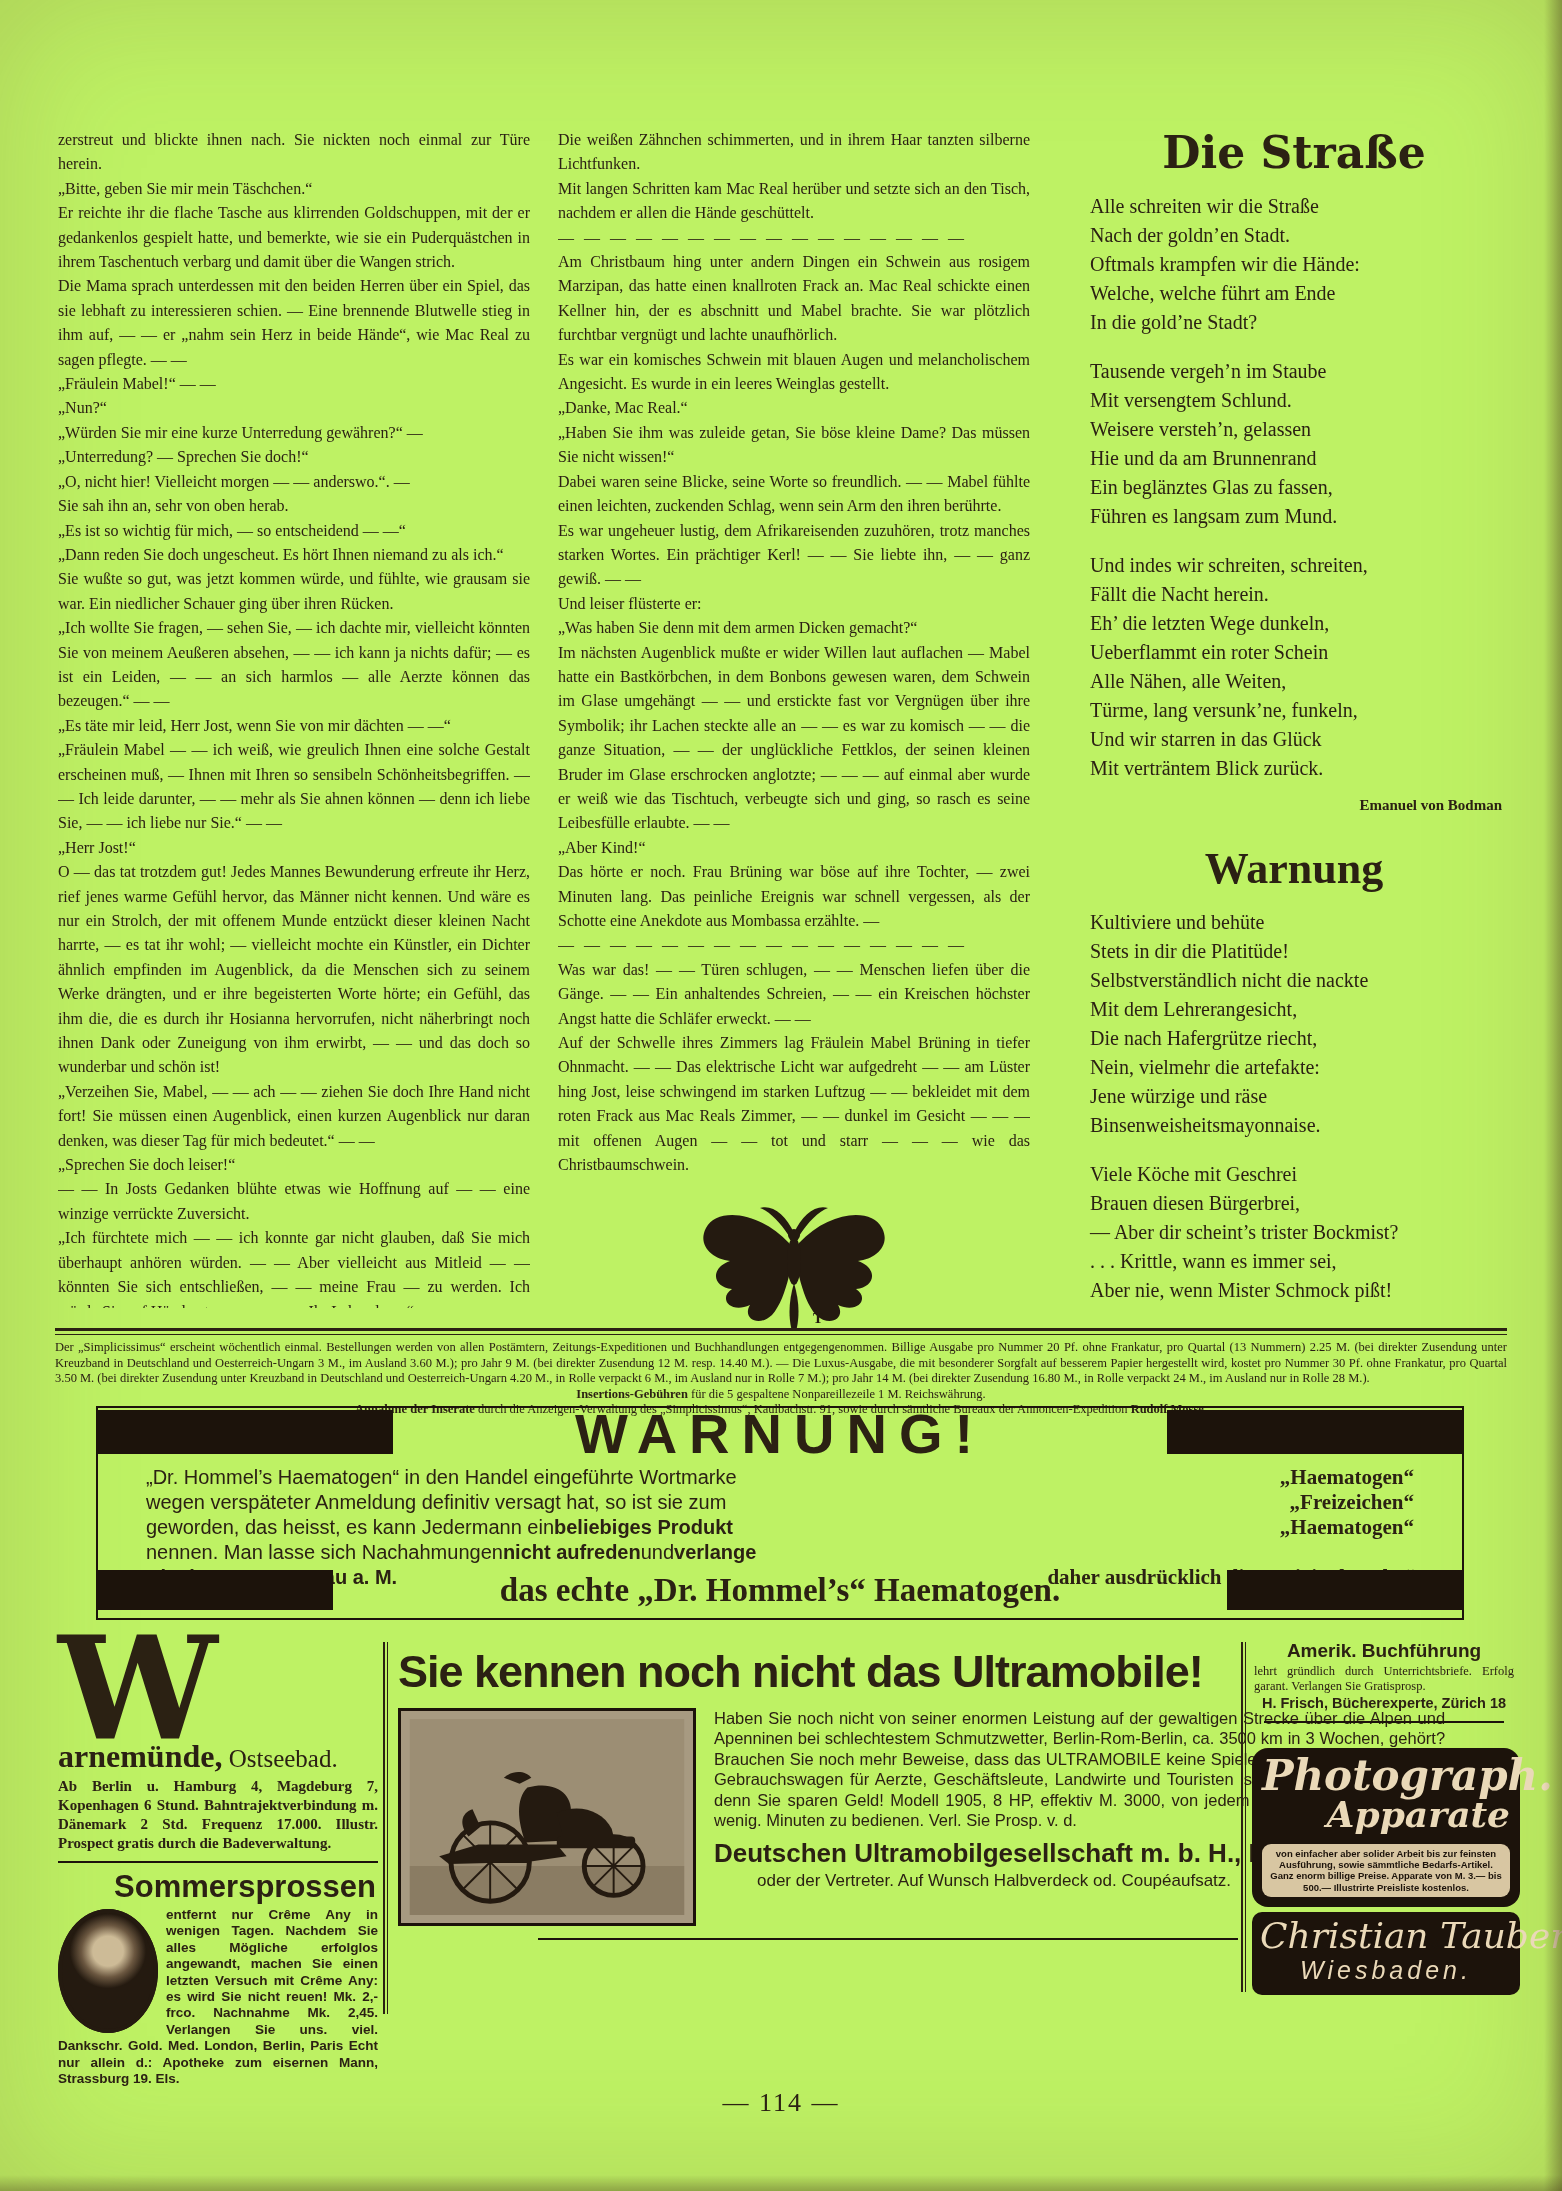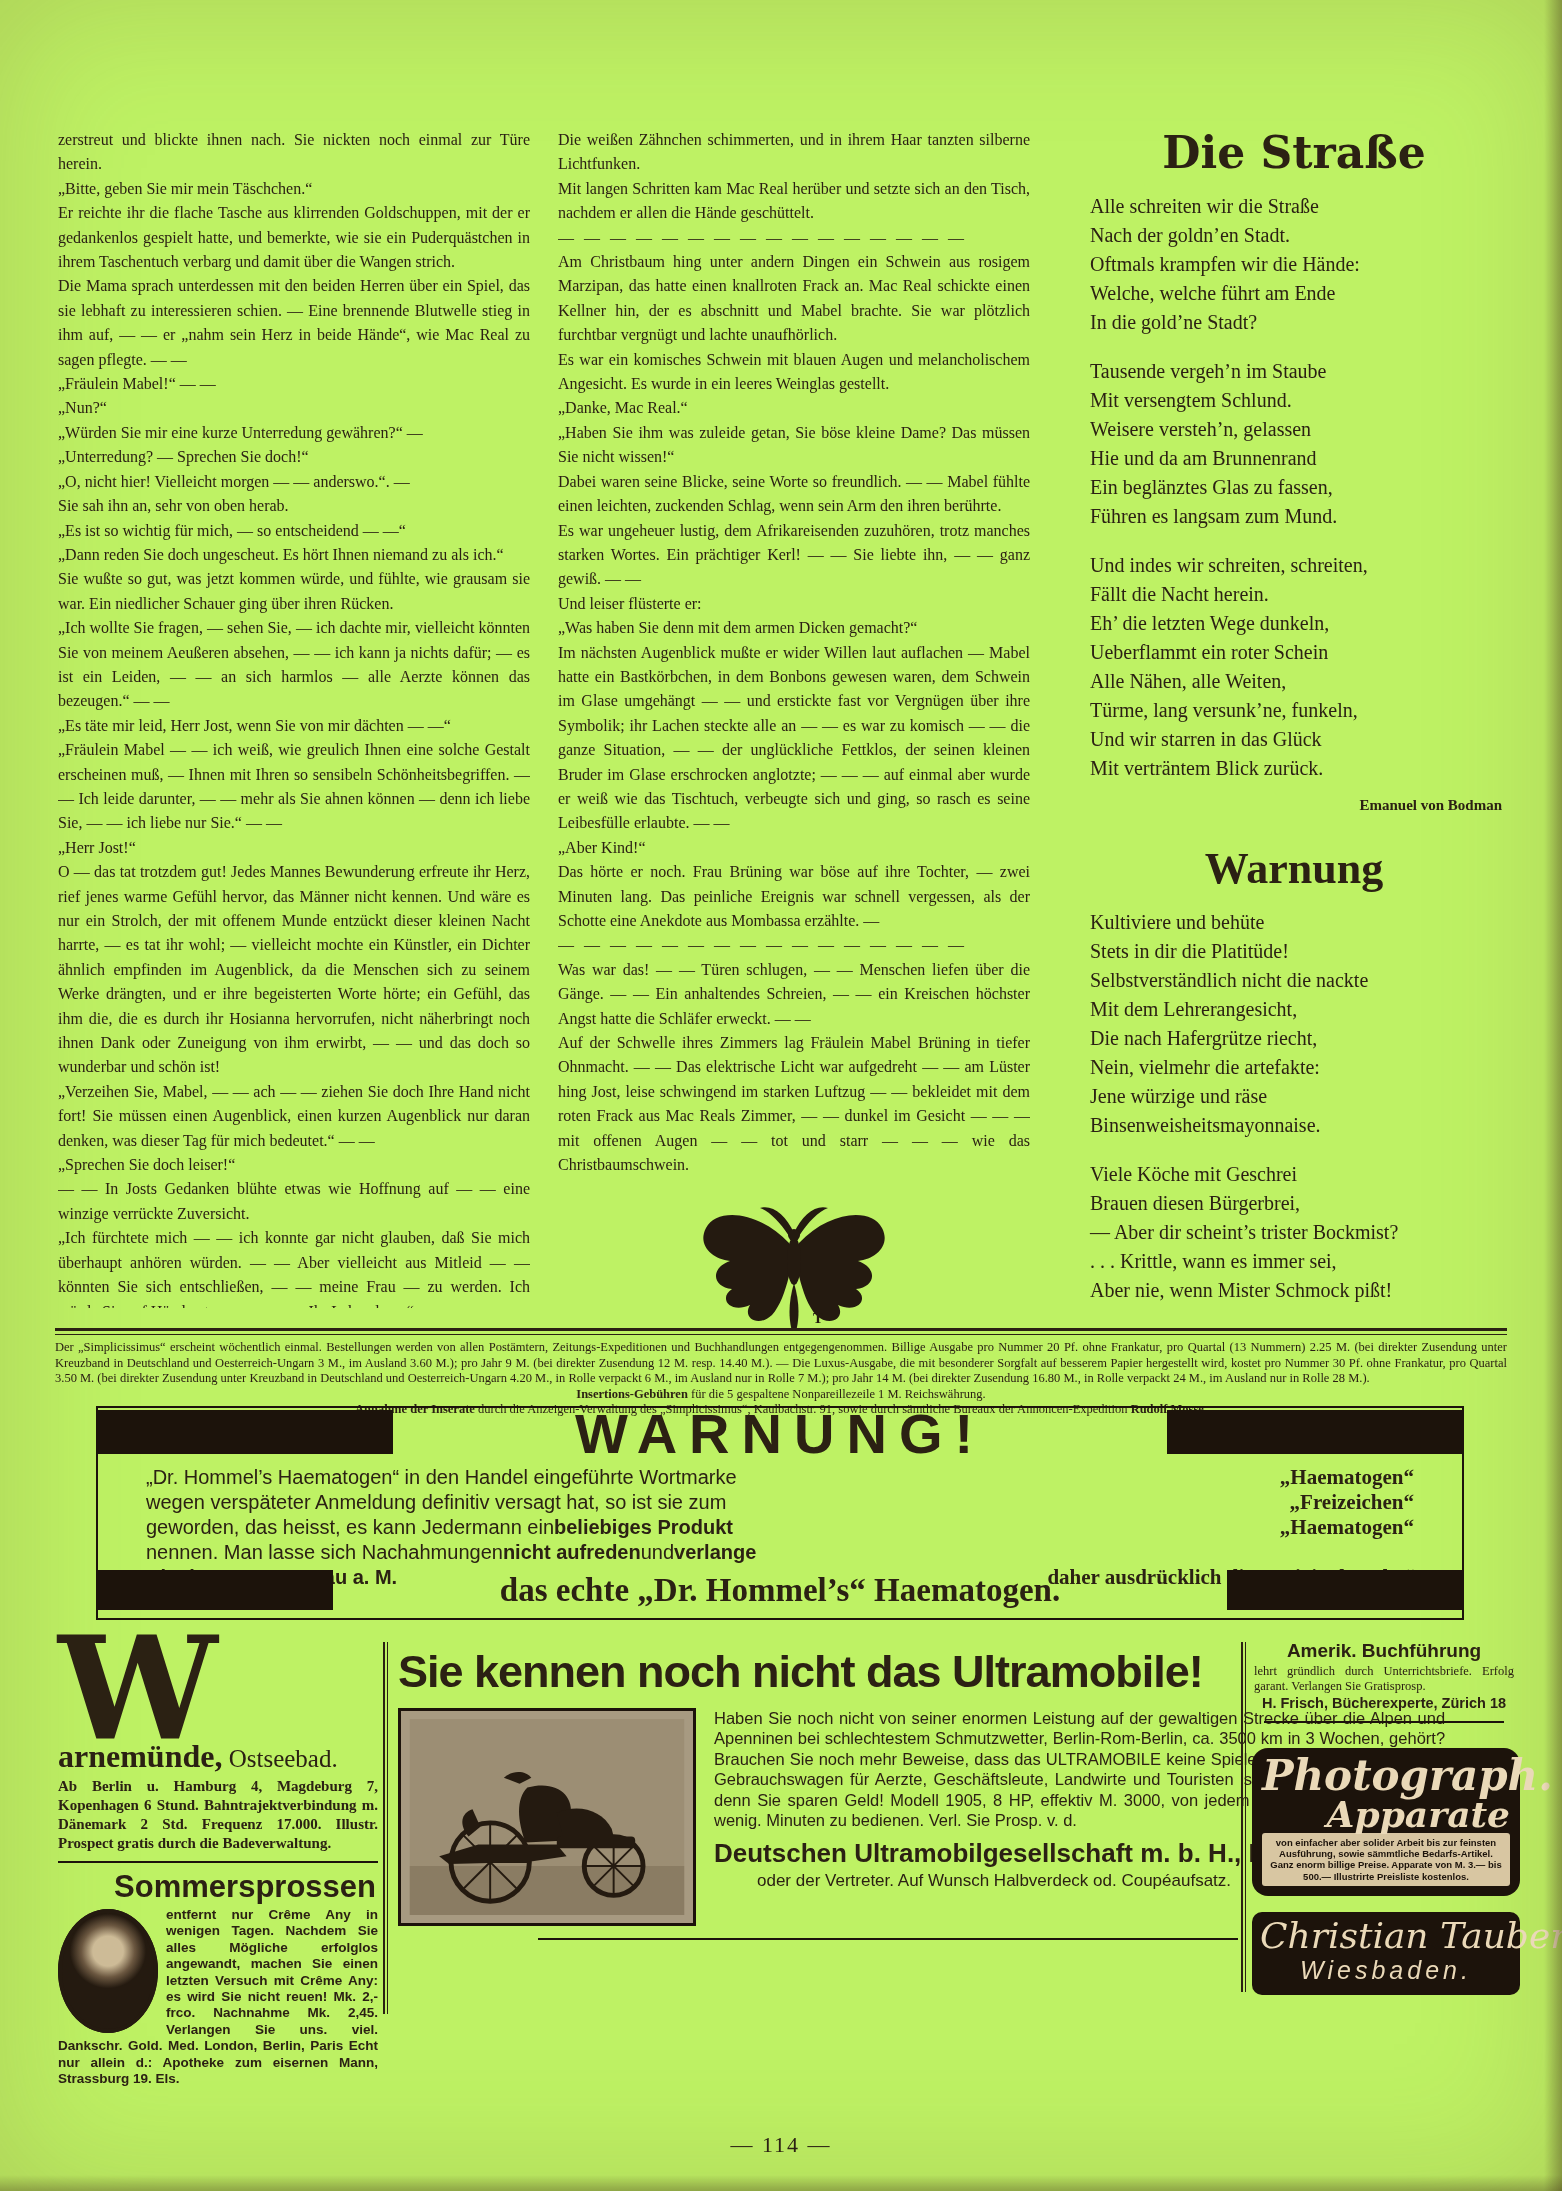--- a/index.html
+++ b/index.html
@@ -102,34 +102,34 @@
     font-size:14.5px; text-align:center; margin:1px 0 0 0; white-space:nowrap; }
   .buch-rule { border:none; border-top:2px solid #1c130b; margin:10px 10px 0 10px; }
 
   .ad-photoapp { position:absolute; left:1252px; top:1748px; width:268px;
     background:#1c130b; border-radius:16px; padding:8px 10px 10px; box-sizing:border-box;
     color:#ead9b8; }
   .photo-t1 { font-family:"DejaVu Serif", serif; font-style:italic; font-weight:bold;
     font-size:42px; line-height:40px; }
   .photo-t2 { font-family:"DejaVu Serif", serif; font-style:italic; font-weight:bold;
     font-size:36px; line-height:36px; padding-left:30px;text-align:right; }
-  .photo-panel { background:#d8c6a2; color:#1c130b; margin-top:1px; border-radius:3px;
+  .photo-panel { background:#d8c6a2; color:#1c130b; margin-top:12px; border-radius:9px;
     padding:4px 6px; font-family:"Liberation Sans", sans-serif; font-weight:bold;
     font-size:9.5px; line-height:11.2px; text-align:center; }
 
   .ad-tauber { position:absolute; left:1252px; top:1912px; width:268px;
     background:#1c130b; border-radius:10px; padding:4px 8px 10px; box-sizing:border-box;
     color:#ead9b8; text-align:center; }
   .tauber-name { font-family:"DejaVu Serif", serif; font-style:italic;
     font-size:36px; line-height:40px; white-space:nowrap; }
   .tauber-city { font-family:"Liberation Sans", sans-serif; font-style:italic;
     font-size:25px; letter-spacing:4px; }
 
   .pagenum { position:absolute; left:0; right:0; top:2088px; text-align:center;
-    font-size:22px; letter-spacing:2px;margin-top:44px; }
+    font-size:26px; letter-spacing:2px; }
 </style>
 </head>
 <body>
 
 <div class="page">
 
   <div class="col col-1">
     <p class="story">zerstreut und blickte ihnen nach. Sie nickten noch einmal zur Türe herein.</p>
     <p class="story">„Bitte, geben Sie mir mein Täschchen.“</p>
     <p class="story">Er reichte ihr die flache Tasche aus klirrenden Goldschuppen, mit der er gedankenlos gespielt hatte, und bemerkte, wie sie ein Puderquästchen in ihrem Taschentuch verbarg und damit über die Wangen strich.</p>

